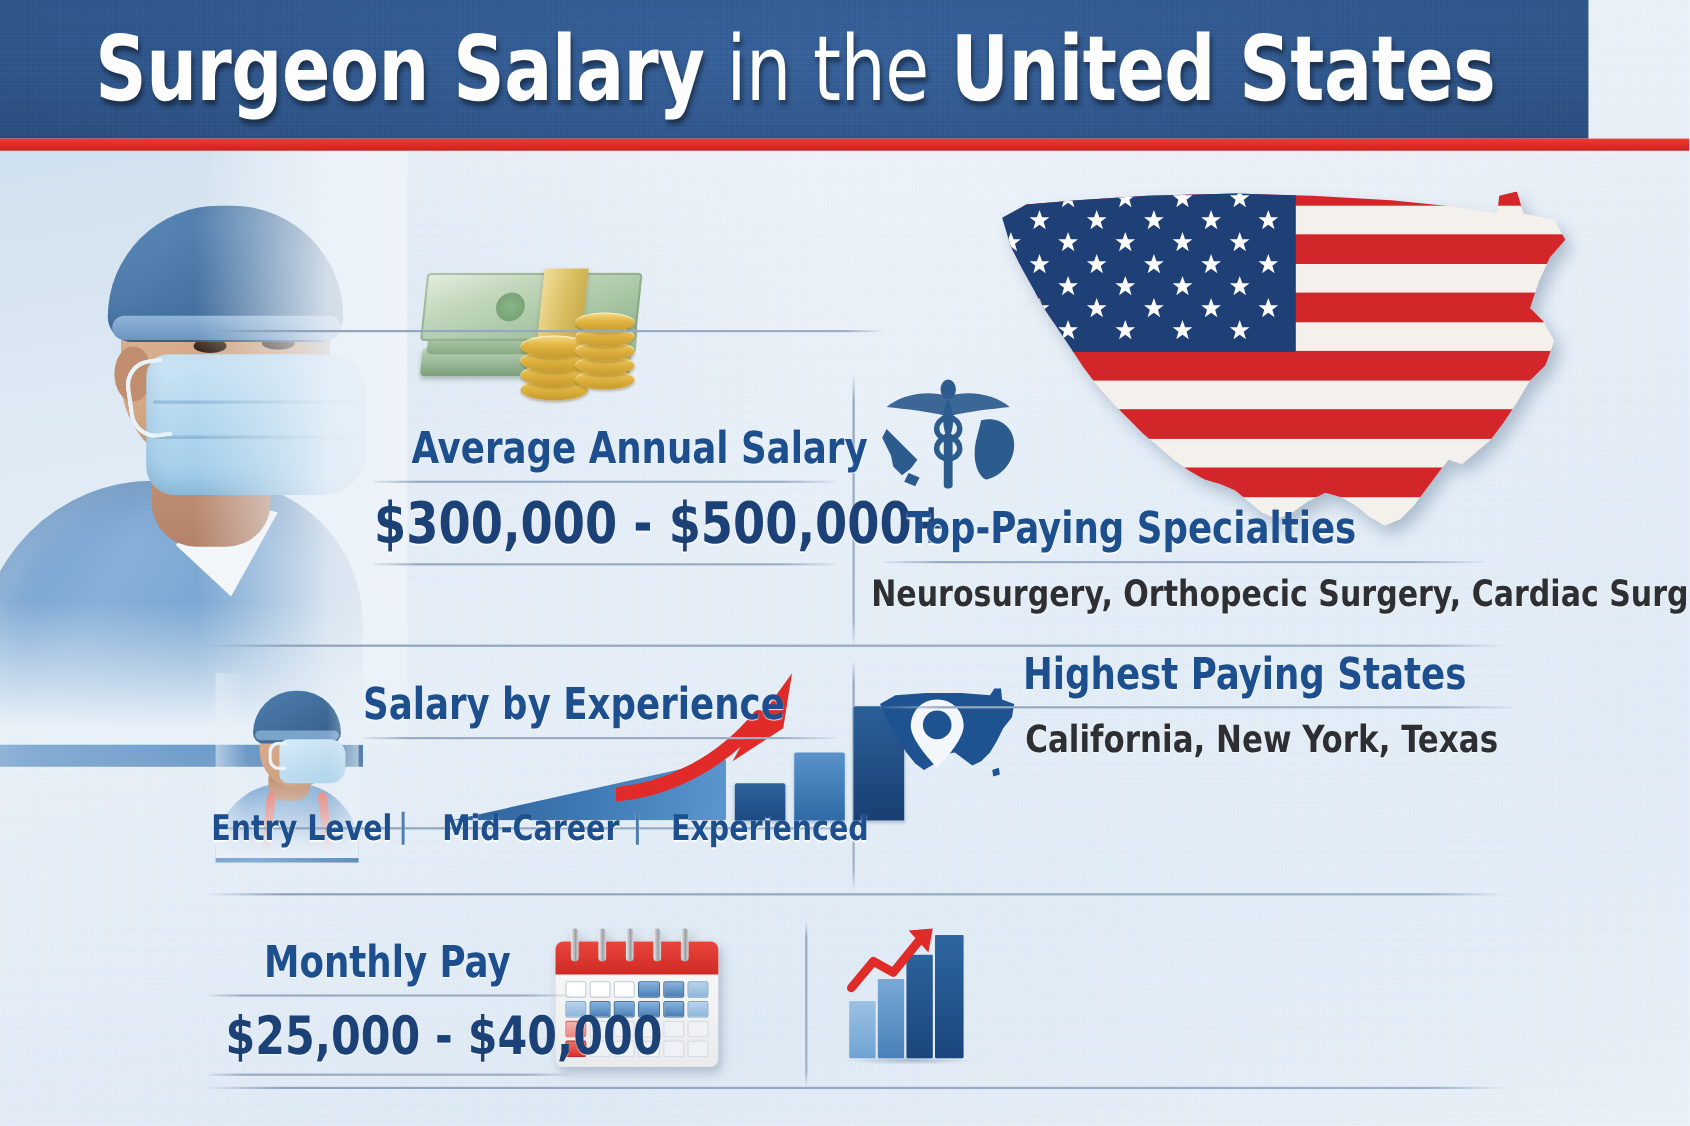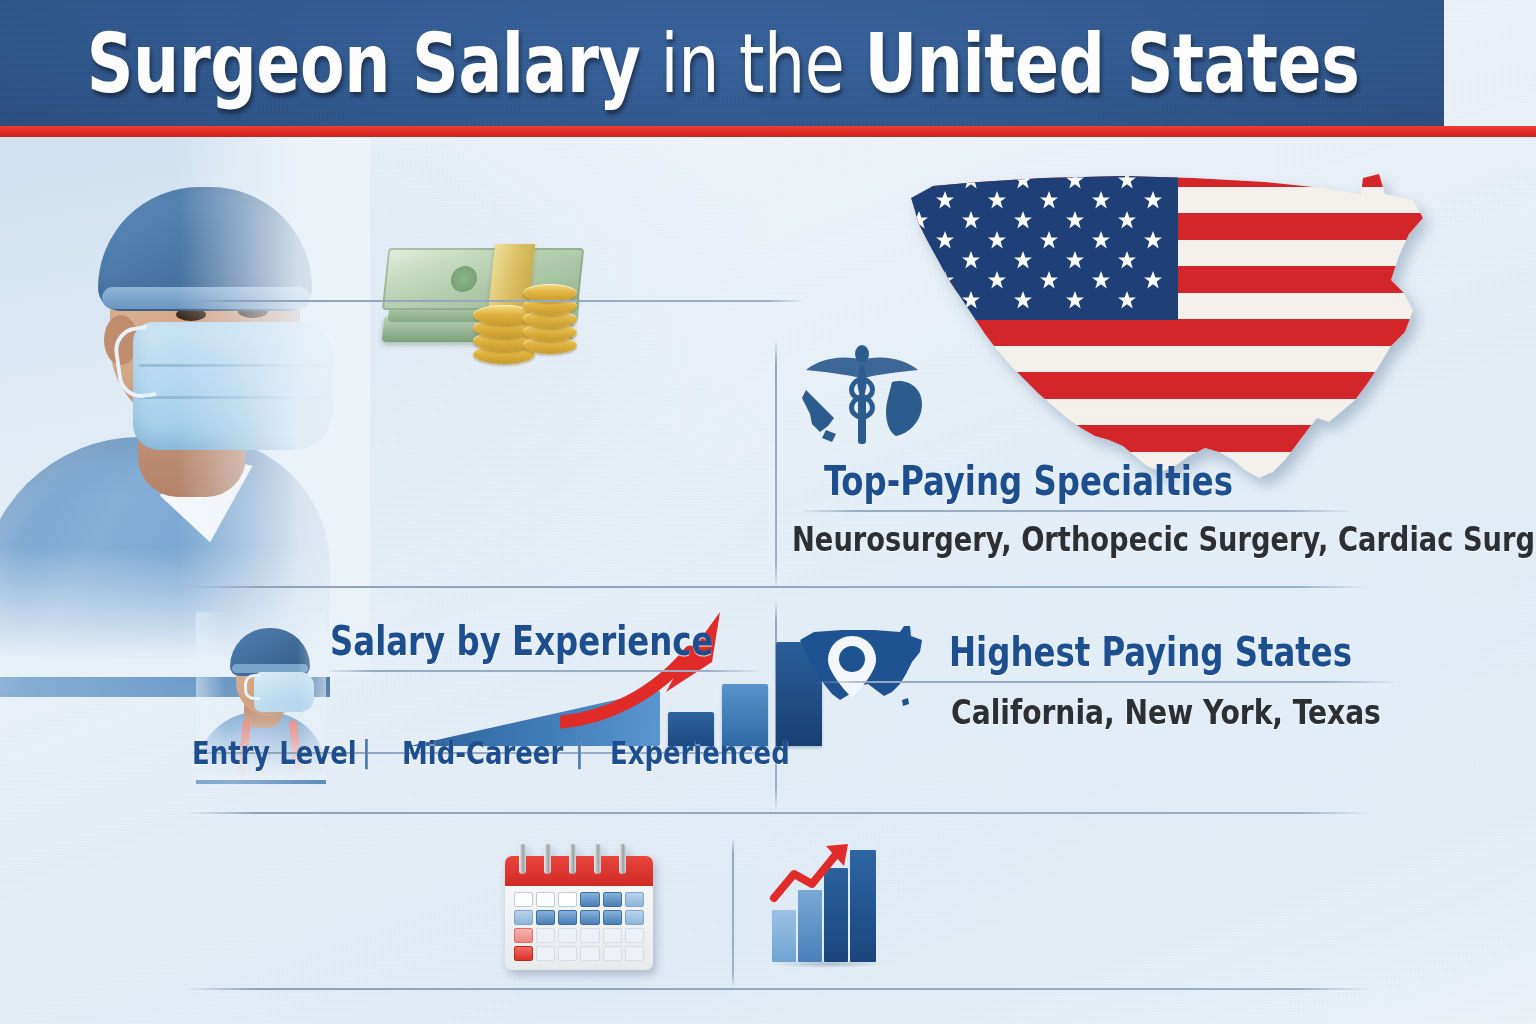--- a/index.html
+++ b/index.html
@@ -387,20 +387,26 @@
     </div>
     <div class="coin-col">
       <div class="coin sm" style="left:168px;top:104px;"></div>
       <div class="coin sm" style="left:168px;top:91px;"></div>
       <div class="coin sm" style="left:168px;top:78px;"></div>
       <div class="coin sm" style="left:168px;top:65px;"></div>
       <div class="coin sm" style="left:168px;top:52px;"></div>
     </div>
   </div>
 
+  <div class="panel" style="left:340px;top:385px;width:420px;height:140px;">
+    <div class="label" style="position:absolute;left:34px;top:0;font-size:40px;">Average Annual Salary</div>
+    <div class="rule" style="left:0;top:52px;width:420px;"></div>
+    <div class="value-blue" style="position:absolute;left:0;top:62px;font-size:52px;">$300,000 - $500,000+</div>
+    <div class="rule" style="left:0;top:127px;width:420px;"></div>
+  </div>
 
   <svg id="caduceus-icon" viewBox="0 0 130 116">
     <g fill="#2c5b8d">
       <ellipse cx="66" cy="16" rx="7" ry="9"></ellipse>
       <path d="M66 24 C60 36 60 52 66 62 C72 52 72 36 66 24 Z"></path>
       <path d="M66 22 C44 16 22 22 10 32 C28 34 48 36 64 40 Z" opacity=".92"></path>
       <path d="M66 22 C88 16 110 22 122 32 C104 34 84 36 68 40 Z" opacity=".92"></path>
       <path d="M66 40 C52 46 52 58 66 62 C80 58 80 46 66 40 Z" fill="none" stroke="#2c5b8d" stroke-width="5"></path>
       <path d="M66 58 C52 64 52 76 66 80 C80 76 80 64 66 58 Z" fill="none" stroke="#2c5b8d" stroke-width="5"></path>
       <rect x="62" y="56" width="8" height="50" rx="3"></rect>
@@ -464,21 +470,21 @@
 
   <svg id="states-map-icon" viewBox="0 0 130 92">
     <path d="M4,18 L18,10 L46,8 L78,8 L104,10 L108,4 L114,4 L115,14 L126,18 L124,30
              L116,40 L110,52 L104,62 L96,70 L88,74 L80,68 L72,62 L62,64 L54,72
              L44,78 L36,72 L28,62 L20,50 L12,36 Z" fill="#1f5291"></path>
     <path d="M106,78 L112,76 L113,82 L107,84 Z" fill="#1f5291"></path>
     <path d="M56,14 C42,14 32,25 32,38 C32,52 56,76 56,76 C56,76 80,52 80,38 C80,25 70,14 56,14 Z" fill="#f3f7fb"></path>
     <circle cx="56" cy="37" r="13" fill="#1f5291"></circle>
   </svg>
 
-  <div class="panel" style="left:930px;top:629px;width:440px;height:140px;margin-left:19px;">
+  <div class="panel" style="left:930px;top:590px;width:440px;height:140px;">
     <div class="label" style="position:absolute;left:0;top:0;font-size:40px;">Highest Paying States</div>
     <div class="rule" style="left:-130px;top:52px;width:575px;"></div>
     <div class="value-dark" style="position:absolute;left:2px;top:63px;font-size:34px;">California, New York, Texas</div>
   </div>
 
   <div id="calendar-icon">
     <div class="cal-body"></div>
     <div class="cal-top"></div>
     <div class="cal-ring" style="left:14px;"></div>
     <div class="cal-ring" style="left:39px;"></div>
@@ -506,20 +512,26 @@
         <div class="cal-cell g"></div>
       <div class="cal-cell r"></div>
         <div class="cal-cell g"></div>
         <div class="cal-cell g"></div>
       <div class="cal-cell g"></div>
         <div class="cal-cell g"></div>
         <div class="cal-cell g"></div>
     </div>
   </div>
 
+  <div class="panel" style="left:215px;top:852px;width:300px;height:130px;">
+    <div class="label" style="position:absolute;left:25px;top:0;font-size:40px;">Monthly Pay</div>
+    <div class="rule" style="left:-25px;top:52px;width:328px;"></div>
+    <div class="value-blue" style="position:absolute;left:-10px;top:62px;font-size:48px;">$25,000 - $40,000</div>
+    <div class="rule" style="left:-25px;top:124px;width:328px;"></div>
+  </div>
 
   <div id="job-chart">
     <div class="jshadow"></div>
     <div class="jbar" style="left:4px;width:24px;height:52px;
          background:linear-gradient(180deg,#9cc1e3,#6fa3d2);"></div>
     <div class="jbar" style="left:30px;width:24px;height:72px;
          background:linear-gradient(180deg,#78a8d6,#4a80b8);"></div>
     <div class="jbar" style="left:56px;width:24px;height:94px;
          background:linear-gradient(180deg,#2c619b,#1a457c);"></div>
     <div class="jbar" style="left:82px;width:26px;height:112px;

